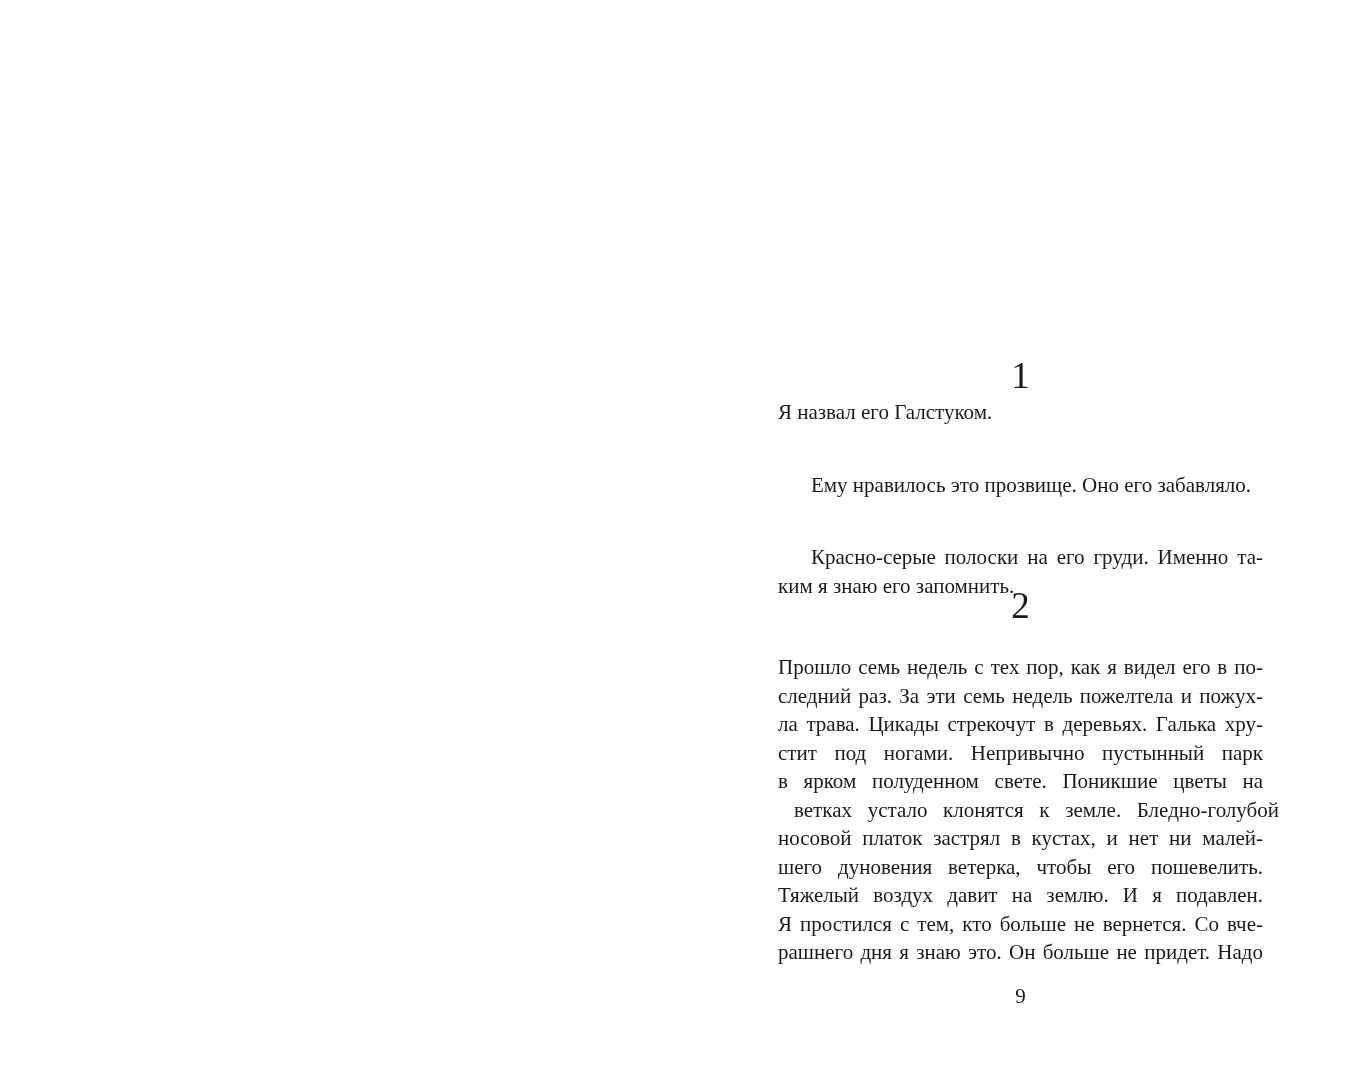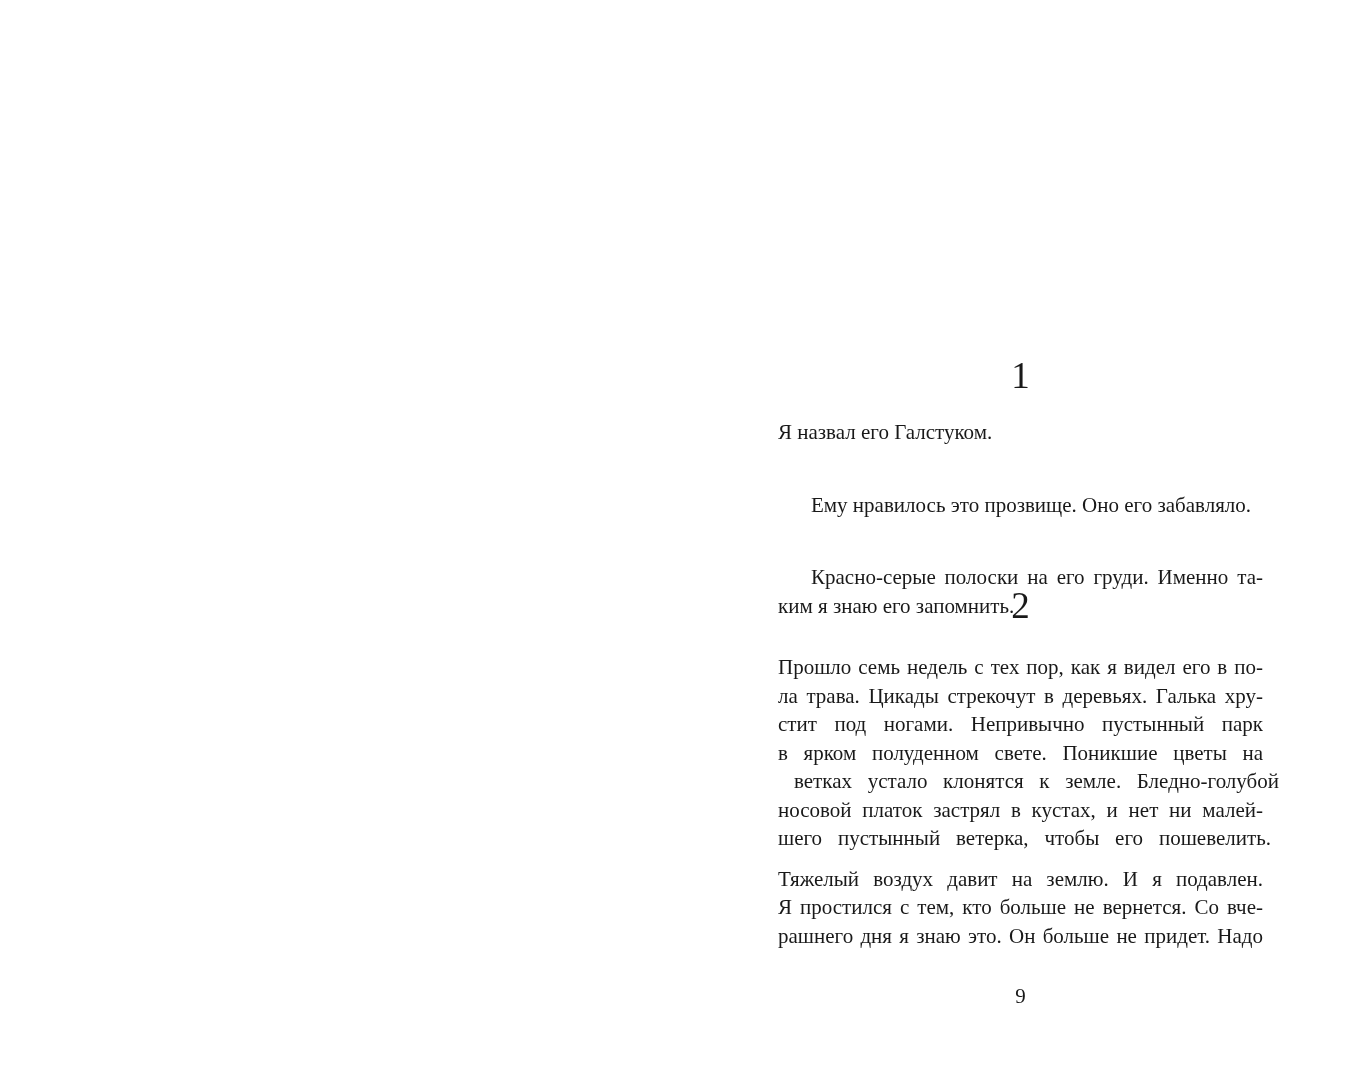--- a/index.html
+++ b/index.html
@@ -49,21 +49,21 @@
   }
   .chapter-num.first  { top: 356px; }
   .chapter-num.second { top: 586px; }
   .block {
     position: absolute;
     left: 0;
     width: 485px;
     font-size: 21px;
     line-height: 28.5px;
   }
-  .block.section-1 { top: 418px; }
+  .block.section-1 { top: 398px; }
   .block.section-2 { top: 653px; }
   .line {
     white-space: nowrap;
   }
   .line.indent { padding-left: 33px; margin-top: 44px; }
   .page-number {
     position: absolute;
     top: 986px;
     left: 0;
     width: 100%;
@@ -87,27 +87,28 @@
       <div class="line">Я назвал его Галстуком.</div>
       <div class="line indent">Ему нравилось это прозвище. Оно его забавляло.</div>
       <div class="line indent fit" style="word-spacing: 3.65104px;">Красно-серые полоски на его груди. Именно та-</div>
       <div class="line">ким я знаю его запомнить.</div>
     </div>
 
     <div class="chapter-num second">2</div>
 
     <div class="block section-2">
       <div class="line fit" style="word-spacing: 1.73011px;">Прошло семь недель с тех пор, как я видел его в по-</div>
+      <div class="line fit" style="word-spacing: 2.0625px;">следний раз. За эти семь недель пожелтела и пожух-</div>
       <div class="line fit" style="word-spacing: 3.34598px;">ла трава. Цикады стрекочут в деревьях. Галька хру-</div>
       <div class="line fit" style="word-spacing: 12.2688px;">стит под ногами. Непривычно пустынный парк</div>
       <div class="line fit" style="word-spacing: 10.4089px;">в ярком полуденном свете. Поникшие цветы на</div>
       <div class="line fit" style="word-spacing: 10.4406px; margin-left: 16px;">ветках устало клонятся к земле. Бледно-голубой</div>
       <div class="line fit" style="word-spacing: 5.50195px; text-align: right;">носовой платок застрял в кустах, и нет ни малей-</div>
-      <div class="line fit" style="word-spacing: 10.6375px;">шего пустынный ветерка, чтобы его пошевелить.</div>
-      <div class="line fit" style="word-spacing: 8.88393px; margin-top: 12px;">Тяжелый воздух давит на землю. И я подавлен.</div>
+      <div class="line fit" style="word-spacing: 10.6375px;">шего дуновения ветерка, чтобы его пошевелить.</div>
+      <div class="line fit" style="word-spacing: 8.88393px;">Тяжелый воздух давит на землю. И я подавлен.</div>
       <div class="line fit" style="word-spacing: 2.75px;">Я простился с тем, кто больше не вернется. Со вче-</div>
       <div class="line fit" style="word-spacing: 2.02604px;">рашнего дня я знаю это. Он больше не придет. Надо</div>
     </div>
 
     <div class="page-number">9</div>
 
   </div>
 </div>
 
 </body></html>

